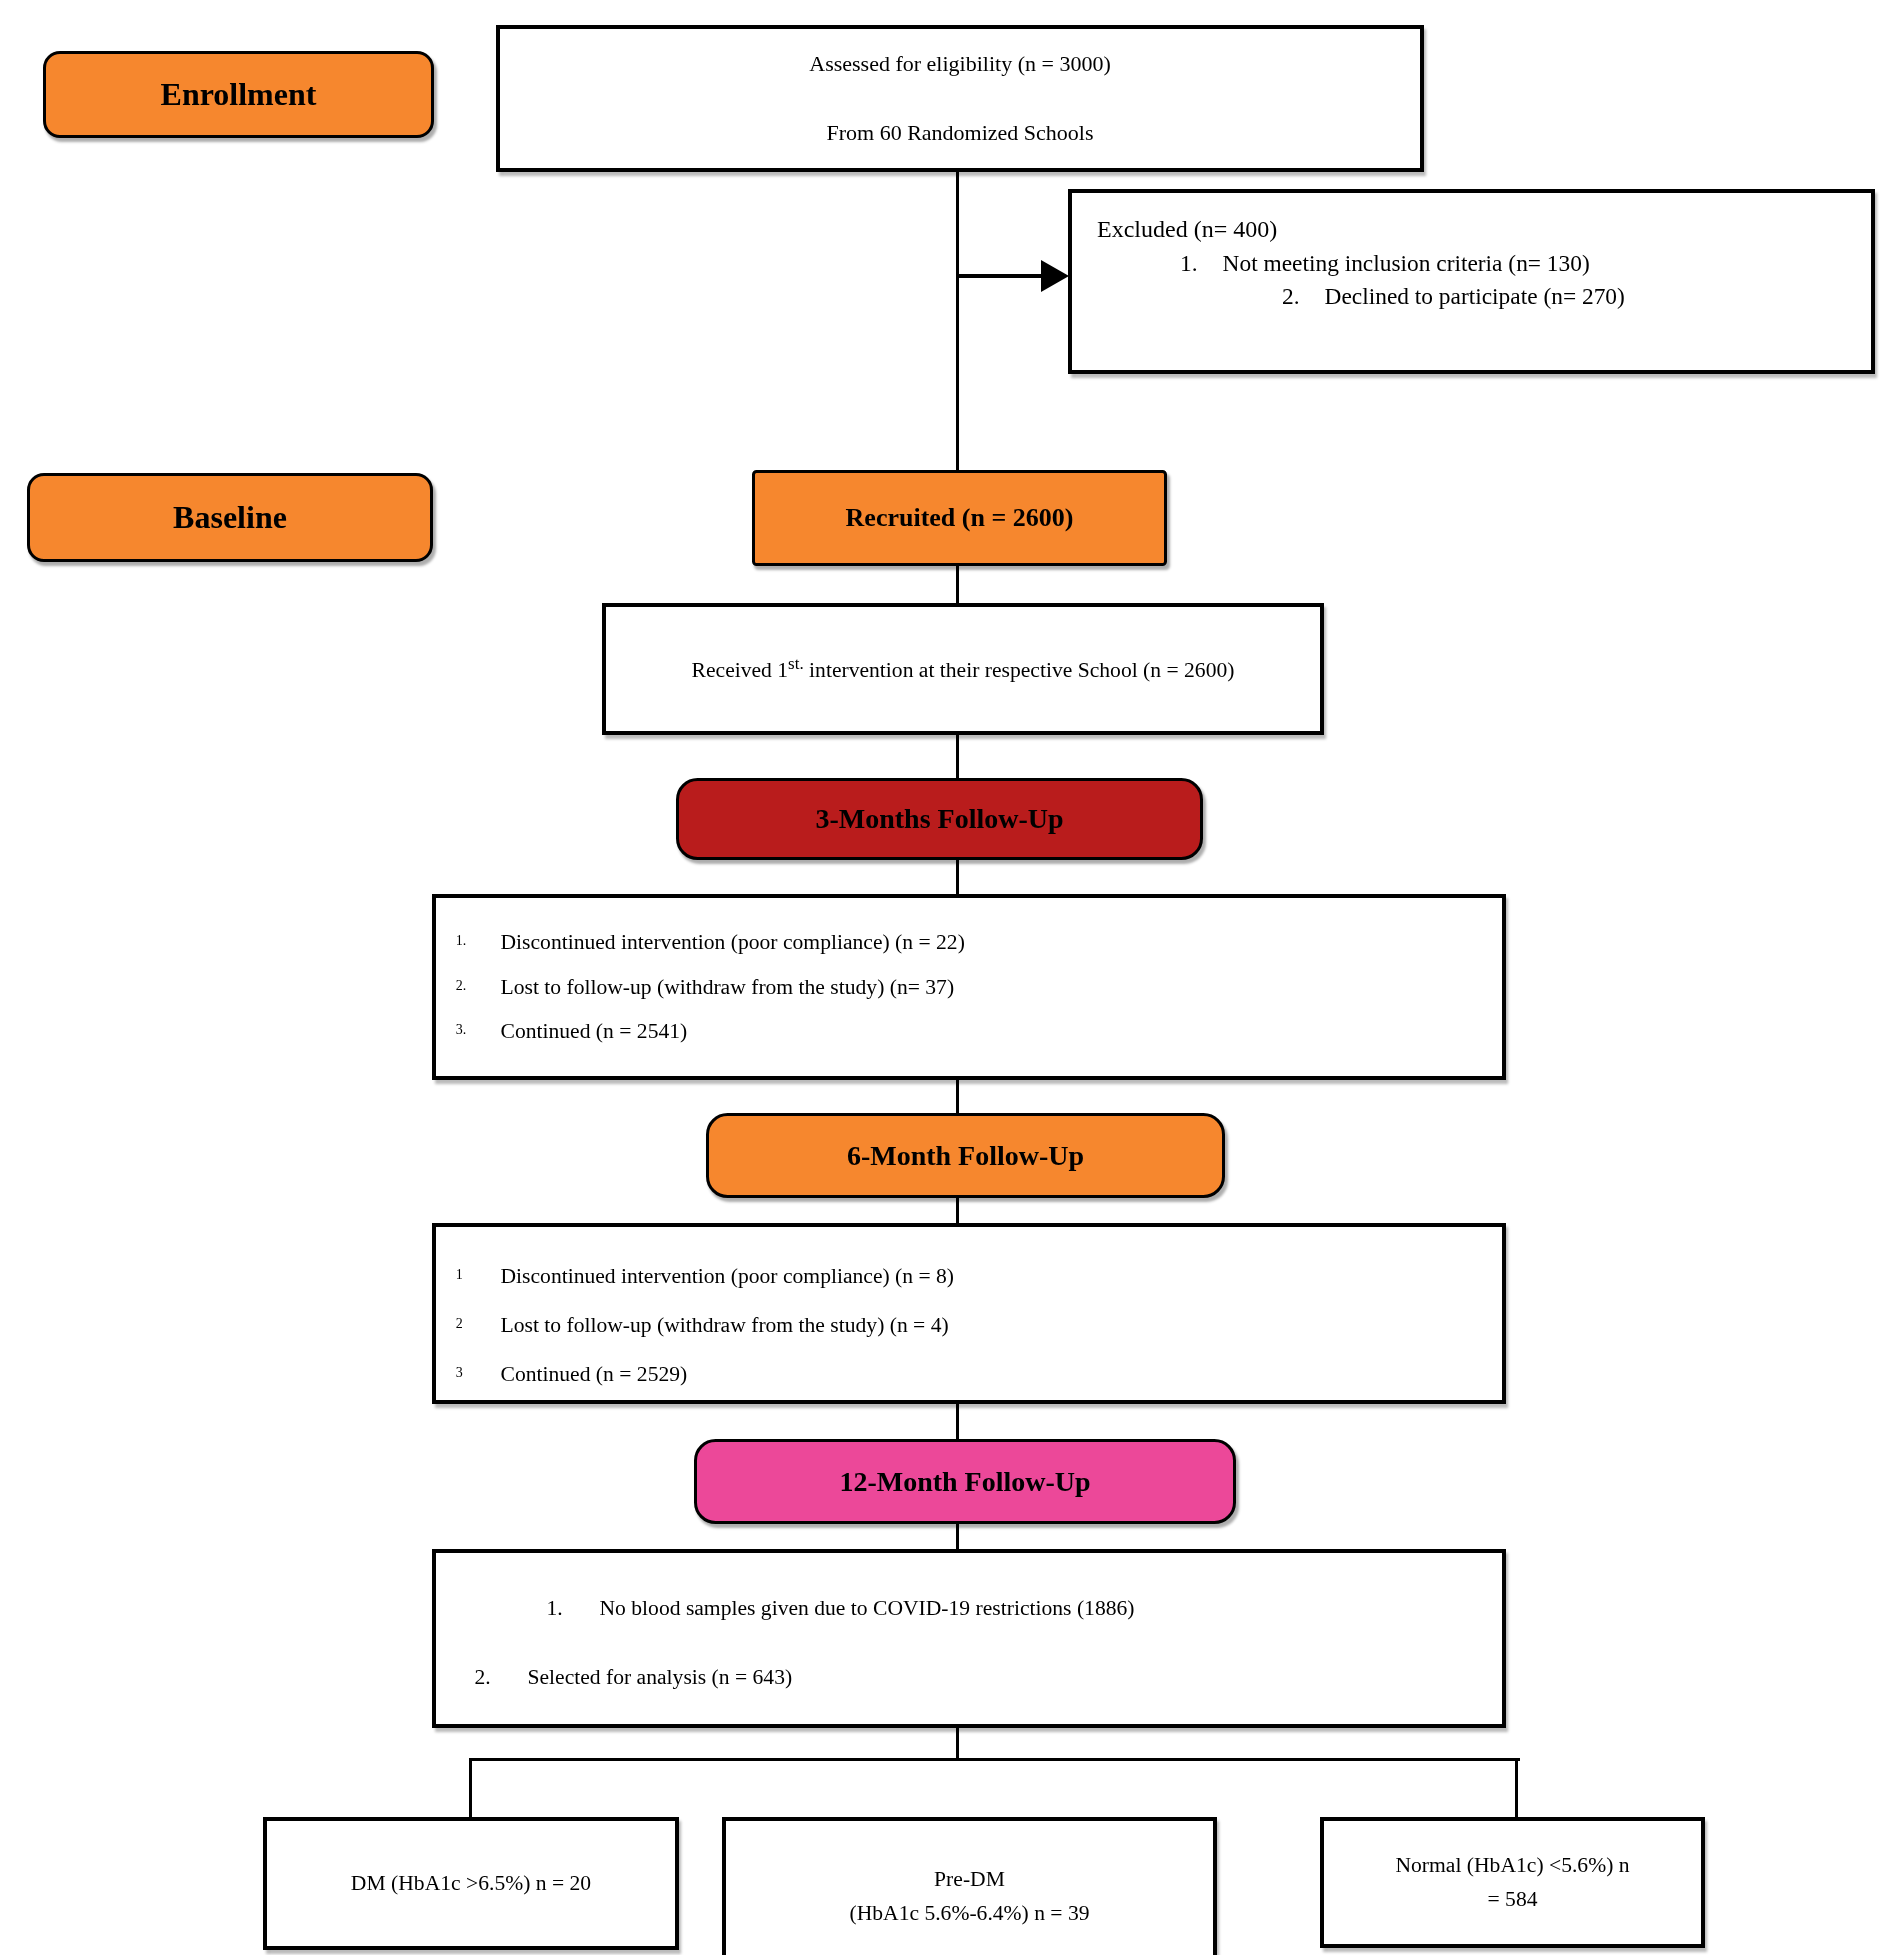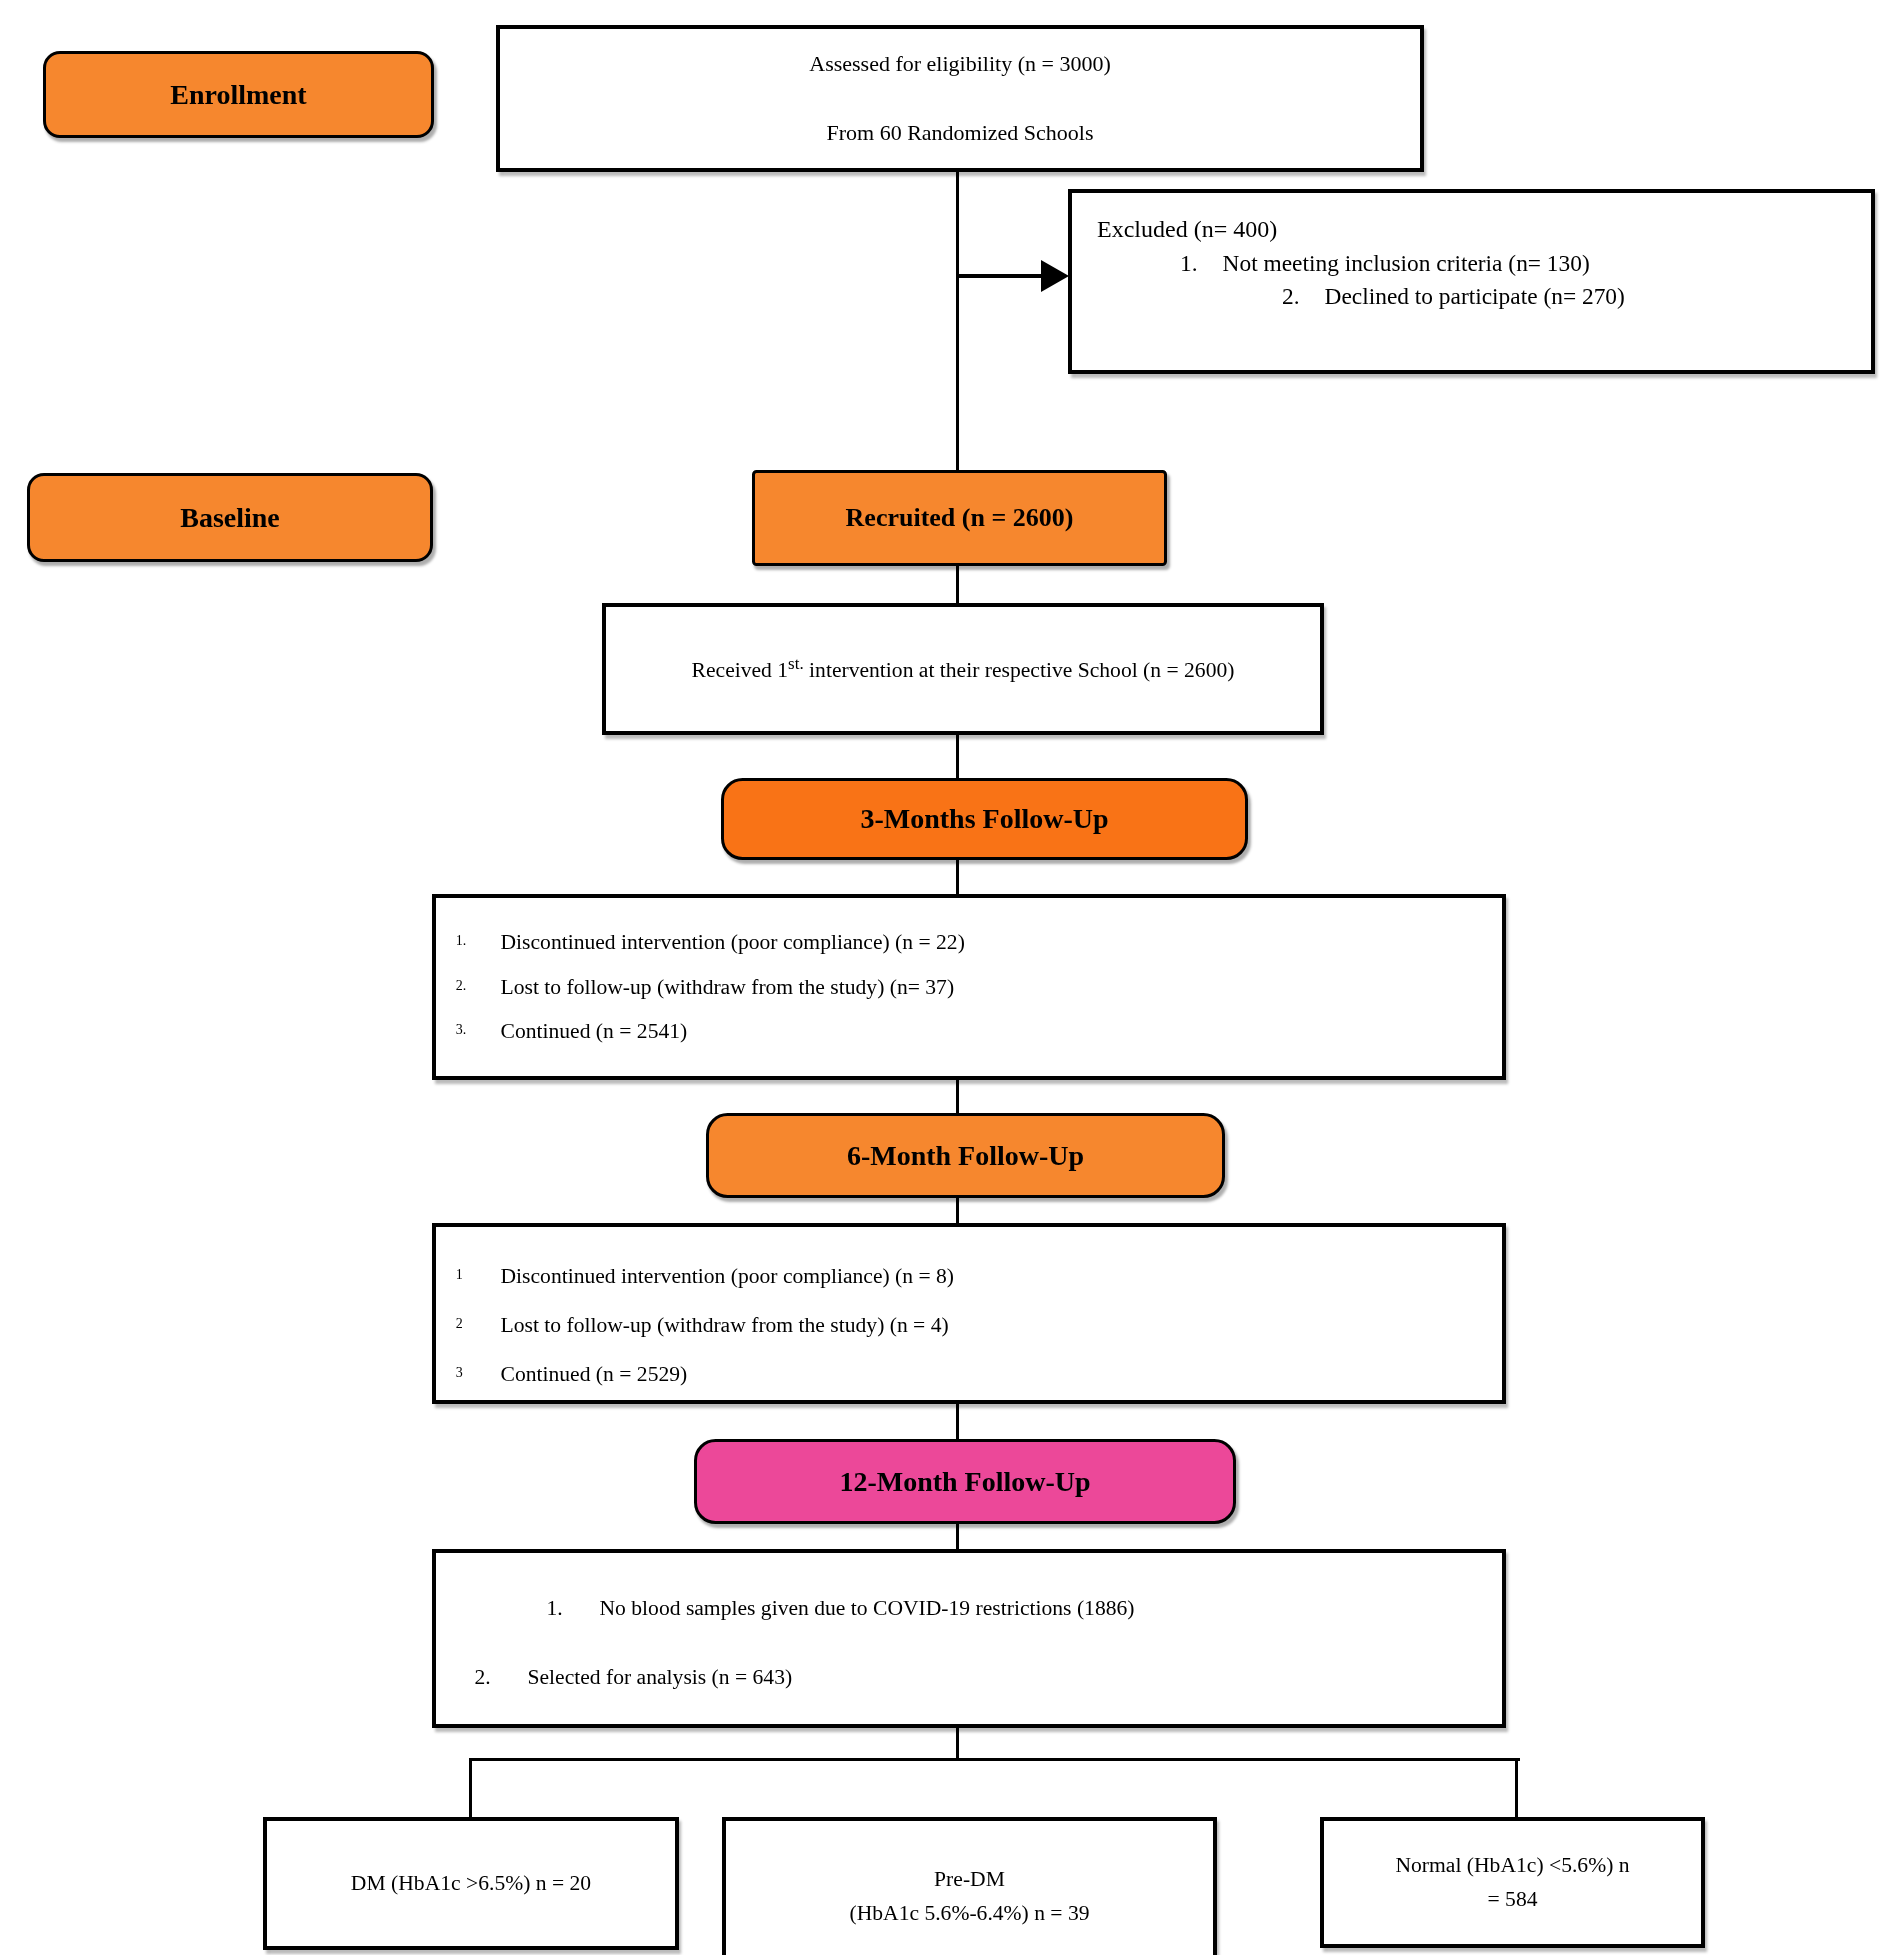--- a/index.html
+++ b/index.html
@@ -4,21 +4,21 @@
 <style>
   html,body{margin:0;padding:0;background:#ffffff;}
   body{font-family:"Liberation Serif", serif; color:#000;}
   #canvas{position:relative;width:1881px;height:1955px;background:#ffffff;overflow:hidden;}
 
   .box{position:absolute;background:#fff;border:4px solid #000;box-sizing:border-box;
        box-shadow:3.2px 4px 2.7px rgba(0,0,0,.28);}
   .pill{position:absolute;background:#F6872E;border:3.6px solid #000;box-sizing:border-box;
         display:flex;align-items:center;justify-content:center;font-weight:bold;
         box-shadow:2.7px 4px 2.7px rgba(0,0,0,.32);}
-  .stage{border-radius:17px;font-size:28px;}
+  .stage{border-radius:17px;font-size:32px;}
   .followup{border-radius:21.6px;font-size:28px;}
   .line{position:absolute;background:#000;}
   .arrowhead{position:absolute;width:0;height:0;
              border-top:16px solid transparent;border-bottom:16px solid transparent;
              border-left:28px solid #000;}
 
   .center-col{display:flex;flex-direction:column;align-items:center;justify-content:space-evenly;
               text-align:center;}
   .assessed-text{font-size:22px;}
   .received-text{font-size:21.6px;line-height:1.55;justify-content:center;padding:0 41px;}
@@ -93,21 +93,21 @@
   <div class="pill" style="left: 752px; top: 470px; width: 415px; height: 96px; border-radius: 4.5px; font-size: 26px; background: rgb(246, 135, 46);">
     <span>Recruited (n = 2600)</span>
   </div>
 
   <div class="box center-col received-text" style="left:602px;top:603px;width:722px;height:132px;">
     <div>
       <span>Received 1</span><sup>st.</sup><span> intervention at their respective School (n = 2600)</span>
     </div>
   </div>
 
-  <div class="pill followup" style="left: 721px; top: 778px; width: 527px; height: 82px; background: #f97316;">
+  <div class="pill followup" style="left: 676px; top: 778px; width: 527px; height: 82px; background: #b91c1c;">
     <span>3-Months Follow-Up</span>
   </div>
   <div class="box list-box lb-evenly" style="left:432px;top:894px;width:1074px;height:186px;">
     <div class="li-row">
       <span class="mk-sm">1.</span>
       <span class="li-text">Discontinued intervention (poor compliance) (n = 22)</span>
     </div>
     <div class="li-row">
       <span class="mk-sm">2.</span>
       <span class="li-text">Lost to follow-up (withdraw from the study) (n= 37)</span>

